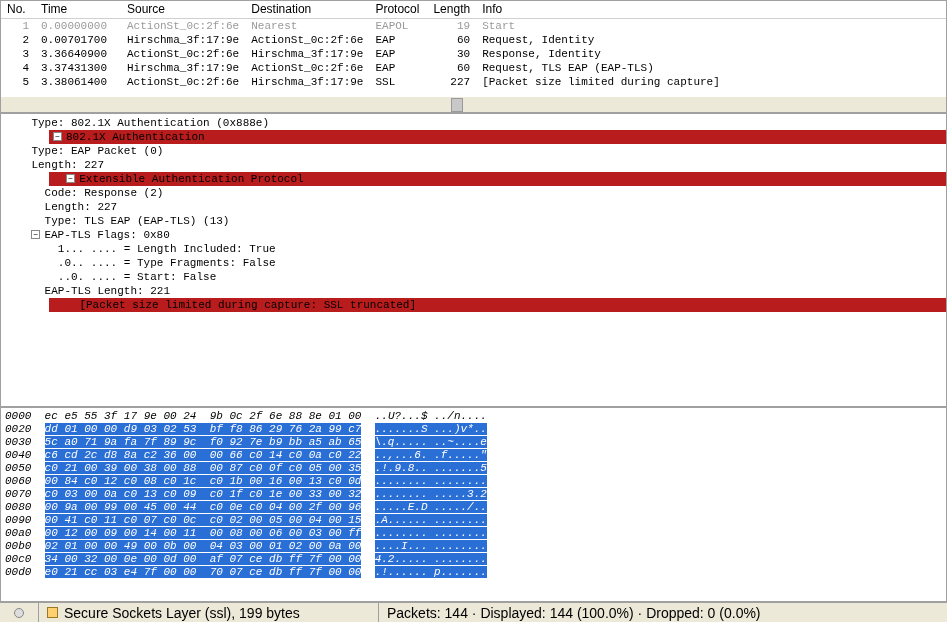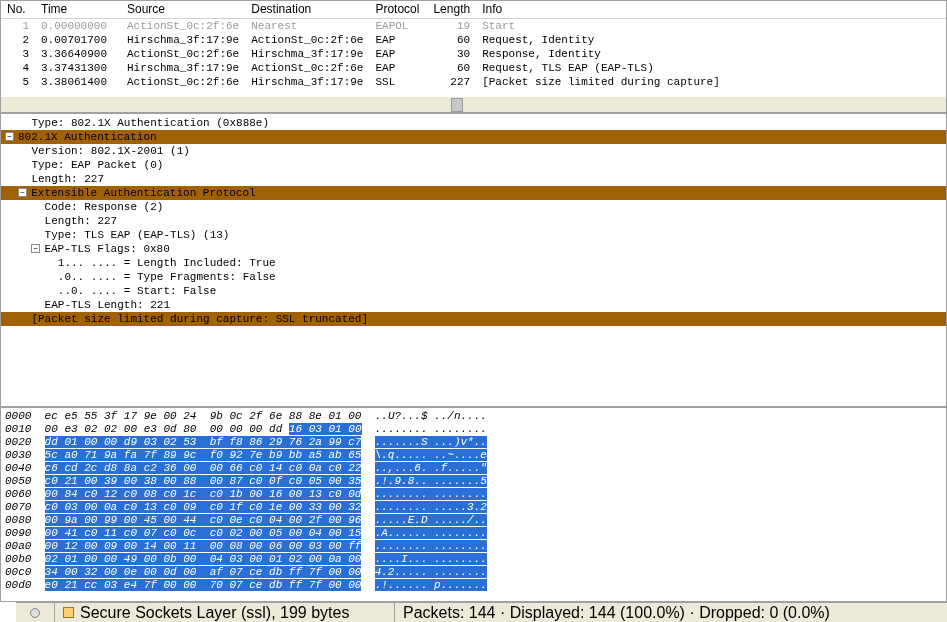--- a/index.html
+++ b/index.html
@@ -13,27 +13,27 @@
 .col-no{width:34px;text-align:right;}
 .col-time{width:86px;}
 .col-src{width:122px;}
 .col-dst{width:122px;}
 .col-proto{width:58px;}
 .col-len{width:48px;text-align:right;}
 .scroll-stub{height:16px;background:#ece9d8;border:1px solid #a0a0a0;border-top:0;display:flex;align-items:center;}
 .scroll-stub .thumb{height:14px;background:#c8c8c8;border:1px solid #9a9a9a;margin-left:450px;width:12px;}
 .detail-pane{height:294px;overflow:auto;line-height:14px;padding-top:2px;}
 .detail-pane .row{white-space:pre;padding:0 4px;}
-.detail-pane .hdr{background:#a16207;}
+.detail-pane .hdr{background:#b91c1c;margin-left:48px;}
 .detail-pane .sel{background:#2a6fd6;color:#fff;}
 .detail-pane .toggle{display:inline-block;width:9px;height:9px;border:1px solid #888;background:#fff;text-align:center;line-height:7px;font-size:8px;margin-right:4px;vertical-align:1px;font-family:Arial;}
 .hex-pane{flex:1;overflow:auto;line-height:13px;padding:2px 0;}
 .hex-pane .hexrow{white-space:pre;padding:0 4px;font-style:italic;}
 .hex-pane .sel-b{background:#2a6fd6;color:#fff;}
-.statusbar{height:20px;background:#ece9d8;border-top:1px solid #a0a0a0;display:flex;align-items:flex-end;font-family:Tahoma,Arial,sans-serif;font-size:16px;margin-left:16px;}
+.statusbar{height:20px;background:#ece9d8;border-top:1px solid #a0a0a0;display:flex;align-items:flex-end;font-family:Tahoma,Arial,sans-serif;font-size:14px;}
 .statusbar .seg{padding:0 8px;border-right:1px solid #a0a0a0;height:100%;display:flex;align-items:center;}
 .statusbar .led{width:10px;height:10px;border-radius:50%;background:#ddd;border:1px solid #888;margin:0 6px;}
 .statusbar .ico{width:11px;height:11px;background:#ffd070;border:1px solid #997a20;margin-right:6px;}
 </style>
 </head>
 <body>
 
 <div class="pane packet-list">
 <table>
 <thead>
@@ -96,38 +96,36 @@
       </tbody>
 </table>
 </div>
 <div class="scroll-stub">
     <div class="thumb"></div>
   </div>
 
 <div class="pane detail-pane">
 <div class="row">    Type: 802.1X Authentication (0x888e)</div>
 <div class="row hdr"><span class="toggle">−</span><span>802.1X Authentication</span></div>
-<div class="row">    Version: 802.1X-2001 (1)</div>
 <div class="row">    Type: EAP Packet (0)</div>
 <div class="row">    Length: 227</div>
 <div class="row hdr">  <span class="toggle">−</span><span>Extensible Authentication Protocol</span></div>
 <div class="row">      Code: Response (2)</div>
 <div class="row">      Length: 227</div>
 <div class="row">      Type: TLS EAP (EAP-TLS) (13)</div>
 <div class="row">    <span class="toggle">−</span><span>EAP-TLS Flags: 0x80</span></div>
 <div class="row">        1... .... = Length Included: True</div>
 <div class="row">        .0.. .... = Type Fragments: False</div>
 <div class="row">        ..0. .... = Start: False</div>
 <div class="row">      EAP-TLS Length: 221</div>
 <div class="row hdr">    [Packet size limited during capture: SSL truncated]</div>
 </div>
 
 <div class="pane hex-pane" id="hex-pane">
     <div class="hexrow"><span>0000</span>  <span>ec e5 55 3f 17 9e 00 24 </span><span> 9b 0c 2f 6e 88 8e 01 00</span><span>  ..U?...$ ../n....</span></div>
-    <div class="hexrow"><span>0010</span>  <span>00 e3 02 02 00 e3 0d 80 </span><span> 00 00 00 dd </span><span class="sel-b">16 03 01 00</span><span>  ........ ........</span><span class="sel-b"></span></div>
     <div class="hexrow"><span>0020</span>  <span class="sel-b">dd 01 00 00 d9 03 02 53  bf f8 86 29 76 2a 99 c7</span><span>  </span><span class="sel-b">.......S ...)v*..</span></div>
     <div class="hexrow"><span>0030</span>  <span class="sel-b">5c a0 71 9a fa 7f 89 9c  f0 92 7e b9 bb a5 ab 65</span><span>  </span><span class="sel-b">\.q..... ..~....e</span></div>
     <div class="hexrow"><span>0040</span>  <span class="sel-b">c6 cd 2c d8 8a c2 36 00  00 66 c0 14 c0 0a c0 22</span><span>  </span><span class="sel-b">..,...6. .f....."</span></div>
     <div class="hexrow"><span>0050</span>  <span class="sel-b">c0 21 00 39 00 38 00 88  00 87 c0 0f c0 05 00 35</span><span>  </span><span class="sel-b">.!.9.8.. .......5</span></div>
     <div class="hexrow"><span>0060</span>  <span class="sel-b">00 84 c0 12 c0 08 c0 1c  c0 1b 00 16 00 13 c0 0d</span><span>  </span><span class="sel-b">........ ........</span></div>
     <div class="hexrow"><span>0070</span>  <span class="sel-b">c0 03 00 0a c0 13 c0 09  c0 1f c0 1e 00 33 00 32</span><span>  </span><span class="sel-b">........ .....3.2</span></div>
     <div class="hexrow"><span>0080</span>  <span class="sel-b">00 9a 00 99 00 45 00 44  c0 0e c0 04 00 2f 00 96</span><span>  </span><span class="sel-b">.....E.D ...../..</span></div>
     <div class="hexrow"><span>0090</span>  <span class="sel-b">00 41 c0 11 c0 07 c0 0c  c0 02 00 05 00 04 00 15</span><span>  </span><span class="sel-b">.A...... ........</span></div>
     <div class="hexrow"><span>00a0</span>  <span class="sel-b">00 12 00 09 00 14 00 11  00 08 00 06 00 03 00 ff</span><span>  </span><span class="sel-b">........ ........</span></div>
     <div class="hexrow"><span>00b0</span>  <span class="sel-b">02 01 00 00 49 00 0b 00  04 03 00 01 02 00 0a 00</span><span>  </span><span class="sel-b">....I... ........</span></div>

